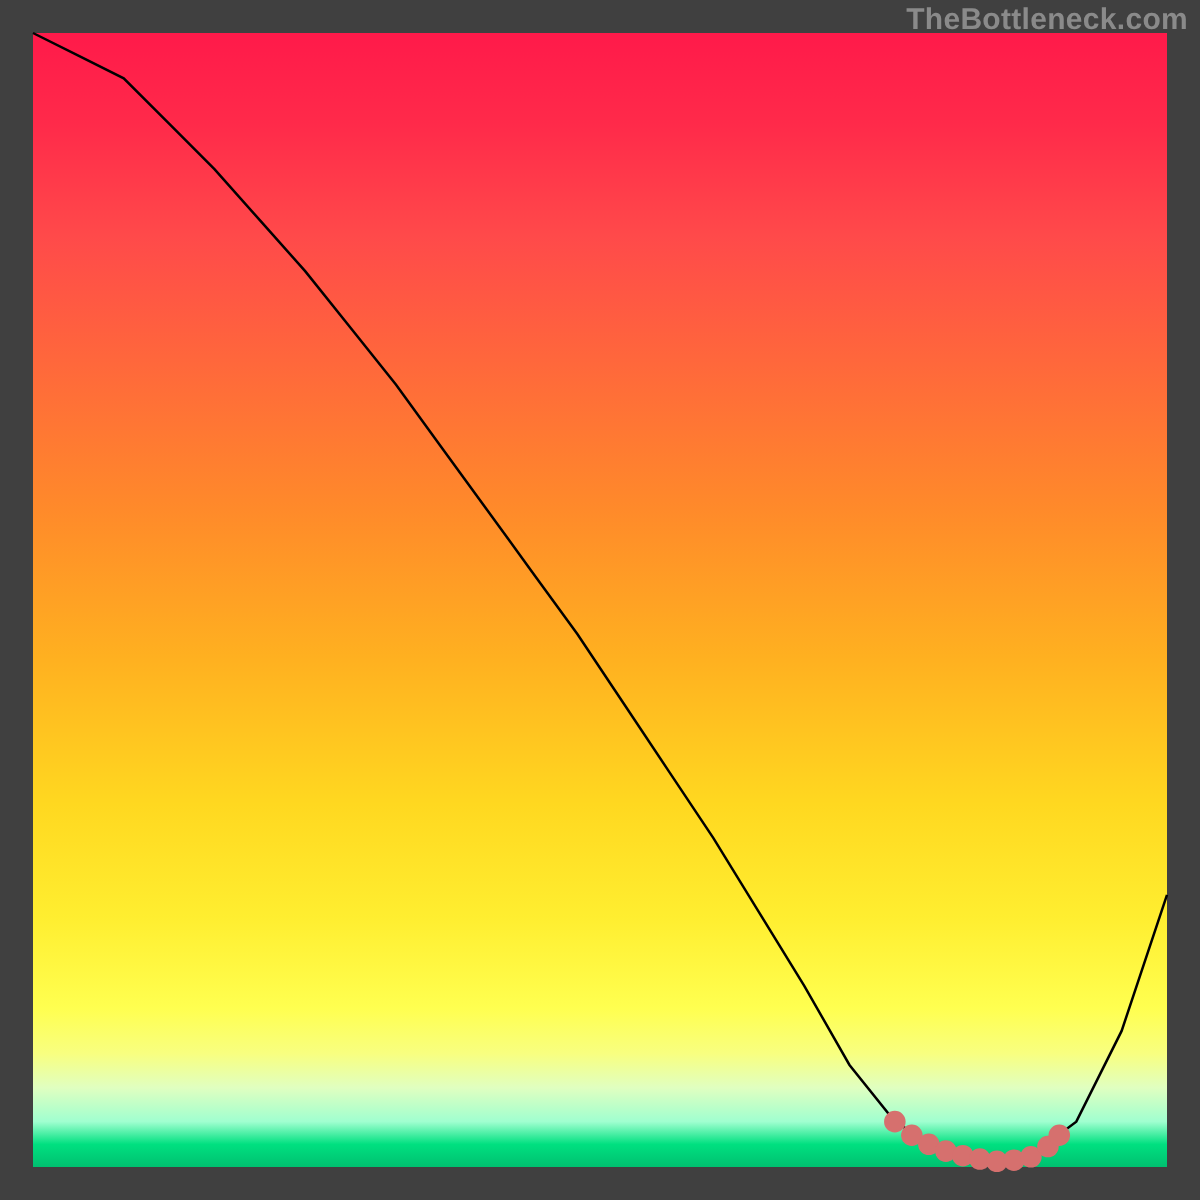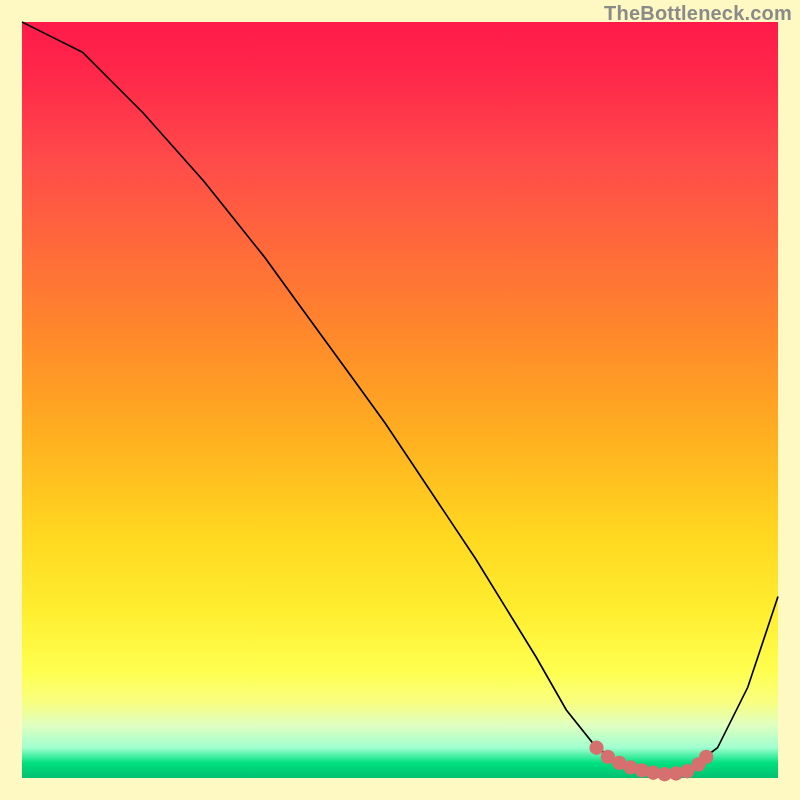--- a/index.html
+++ b/index.html
@@ -6,21 +6,21 @@
     margin: 0;
     padding: 0;
     width: 800px;
     height: 800px;
     overflow: hidden;
   }
   .chart-container {
     position: relative;
     width: 800px;
     height: 800px;
-    background: #fef9c3;
+    background: #404040;
   }
   .plot-area {
     position: absolute;
     left: 22px;
     top: 22px;
     width: 756px;
     height: 756px;
     background: linear-gradient(to bottom,
       #ff1a4a 0%,
       #ff2a4a 8%,

